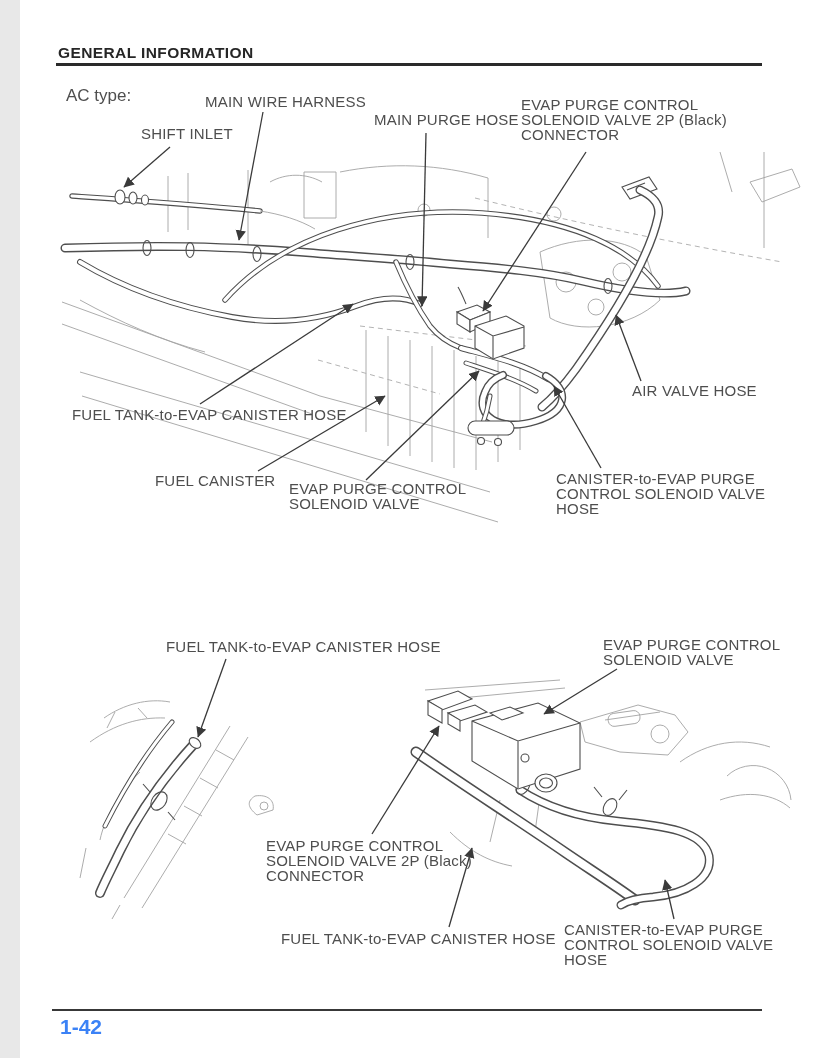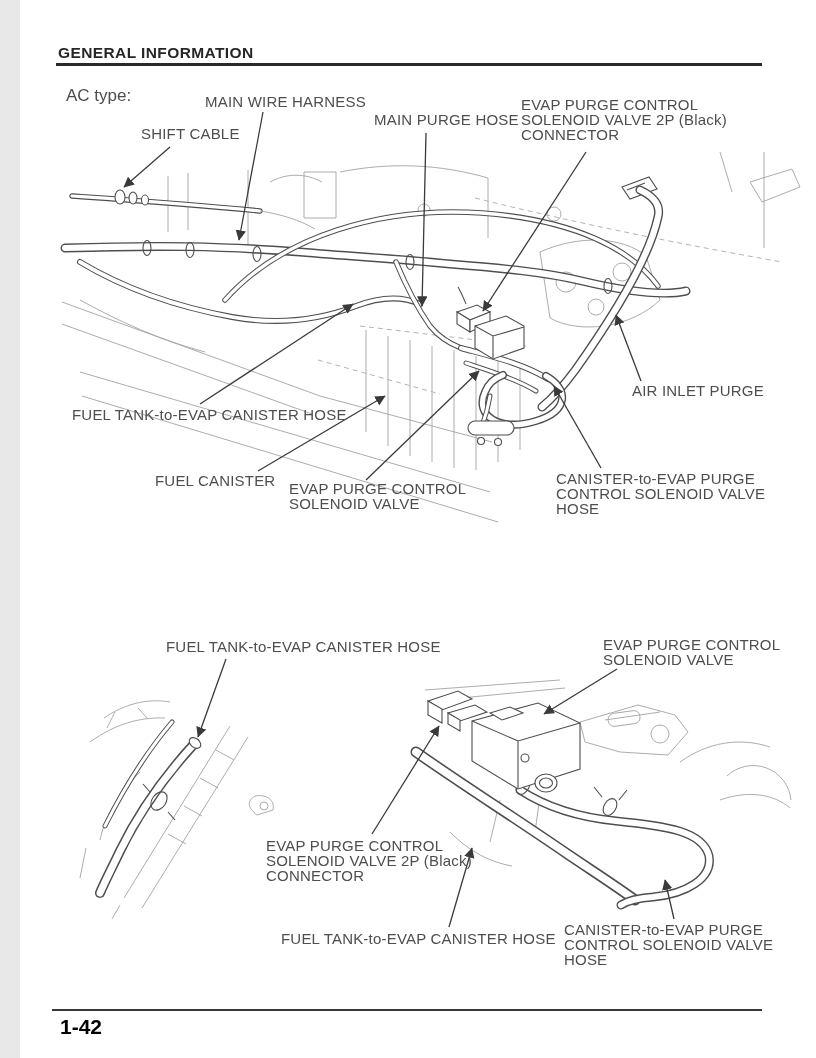--- a/index.html
+++ b/index.html
@@ -6,21 +6,21 @@
   .page{position:relative;width:816px;height:1058px;background:#ffffff;overflow:hidden;
         font-family:"Liberation Sans",sans-serif;margin-left:20px;}
   .hdr{position:absolute;left:38px;top:44px;font-size:15.5px;font-weight:700;
        color:#262626;letter-spacing:.4px;}
   .hdr-line{position:absolute;left:36px;top:63px;width:706px;height:3px;background:#2a2a2a;}
   .actype{position:absolute;left:46px;top:86px;font-size:17px;color:#4e4e4e;}
   .lbl{position:absolute;font-size:15px;line-height:15px;color:#4e4e4e;
        white-space:pre-line;letter-spacing:.2px;}
   .art{position:absolute;left:0;top:0;}
   .ftr-line{position:absolute;left:32px;top:1009px;width:710px;height:2px;background:#383838;}
-  .pagenum{position:absolute;left:40px;top:1015px;font-size:21px;font-weight:700;color:#000000;}
+  .pagenum{position:absolute;left:40px;top:1015px;font-size:21px;font-weight:700;color:#3b82f6;}
   
   .sk{stroke:#a3a3a3;fill:none;stroke-width:.9;}
   .skd{stroke:#aaaaaa;fill:none;stroke-width:.9;stroke-dasharray:5 4;}
   .to{stroke:#4e4e4e;fill:none;stroke-linecap:round;}
   .ti{stroke:#ffffff;fill:none;stroke-linecap:round;}
   .dk{stroke:#4e4e4e;fill:#ffffff;stroke-width:1.1;}
   .dkl{stroke:#4e4e4e;fill:none;stroke-width:1.1;}
   .ring{stroke:#4e4e4e;fill:none;stroke-width:1.1;}
   .ld{stroke:#3a3a3a;fill:none;stroke-width:1.3;}
 </style>
@@ -171,30 +171,30 @@
     <g>
       <path class="ld" marker-end="url(#arw)" d="M206,659 L178,737"></path>
       <path class="ld" marker-end="url(#arw)" d="M597,669 L524,714"></path>
       <path class="ld" marker-end="url(#arw)" d="M352,834 L419,726"></path>
       <path class="ld" marker-end="url(#arw)" d="M429,927 L452,848"></path>
       <path class="ld" marker-end="url(#arw)" d="M654,919 L645,880"></path>
     </g>
   </svg>
 
   <div class="lbl" style="left:185px;top:94px">MAIN WIRE HARNESS</div>
-  <div class="lbl" style="left:121px;top:126px">SHIFT CABLE</div>
+  <div class="lbl" style="left:121px;top:126px">SHIFT INLET</div>
   <div class="lbl" style="left:354px;top:112px">MAIN PURGE HOSE</div>
   <div class="lbl" style="left:501px;top:97px">EVAP PURGE CONTROL
 SOLENOID VALVE 2P (Black)
 CONNECTOR</div>
   <div class="lbl" style="left:52px;top:407px">FUEL TANK-to-EVAP CANISTER HOSE</div>
   <div class="lbl" style="left:135px;top:473px">FUEL CANISTER</div>
   <div class="lbl" style="left:269px;top:481px">EVAP PURGE CONTROL
 SOLENOID VALVE</div>
-  <div class="lbl" style="left:612px;top:383px">AIR INLET PURGE</div>
+  <div class="lbl" style="left:612px;top:383px">AIR VALVE HOSE</div>
   <div class="lbl" style="left:536px;top:471px">CANISTER-to-EVAP PURGE
 CONTROL SOLENOID VALVE
 HOSE</div>
 
   <div class="lbl" style="left:146px;top:639px">FUEL TANK-to-EVAP CANISTER HOSE</div>
   <div class="lbl" style="left:583px;top:637px">EVAP PURGE CONTROL
 SOLENOID VALVE</div>
   <div class="lbl" style="left:246px;top:838px">EVAP PURGE CONTROL
 SOLENOID VALVE 2P (Black)
 CONNECTOR</div>

